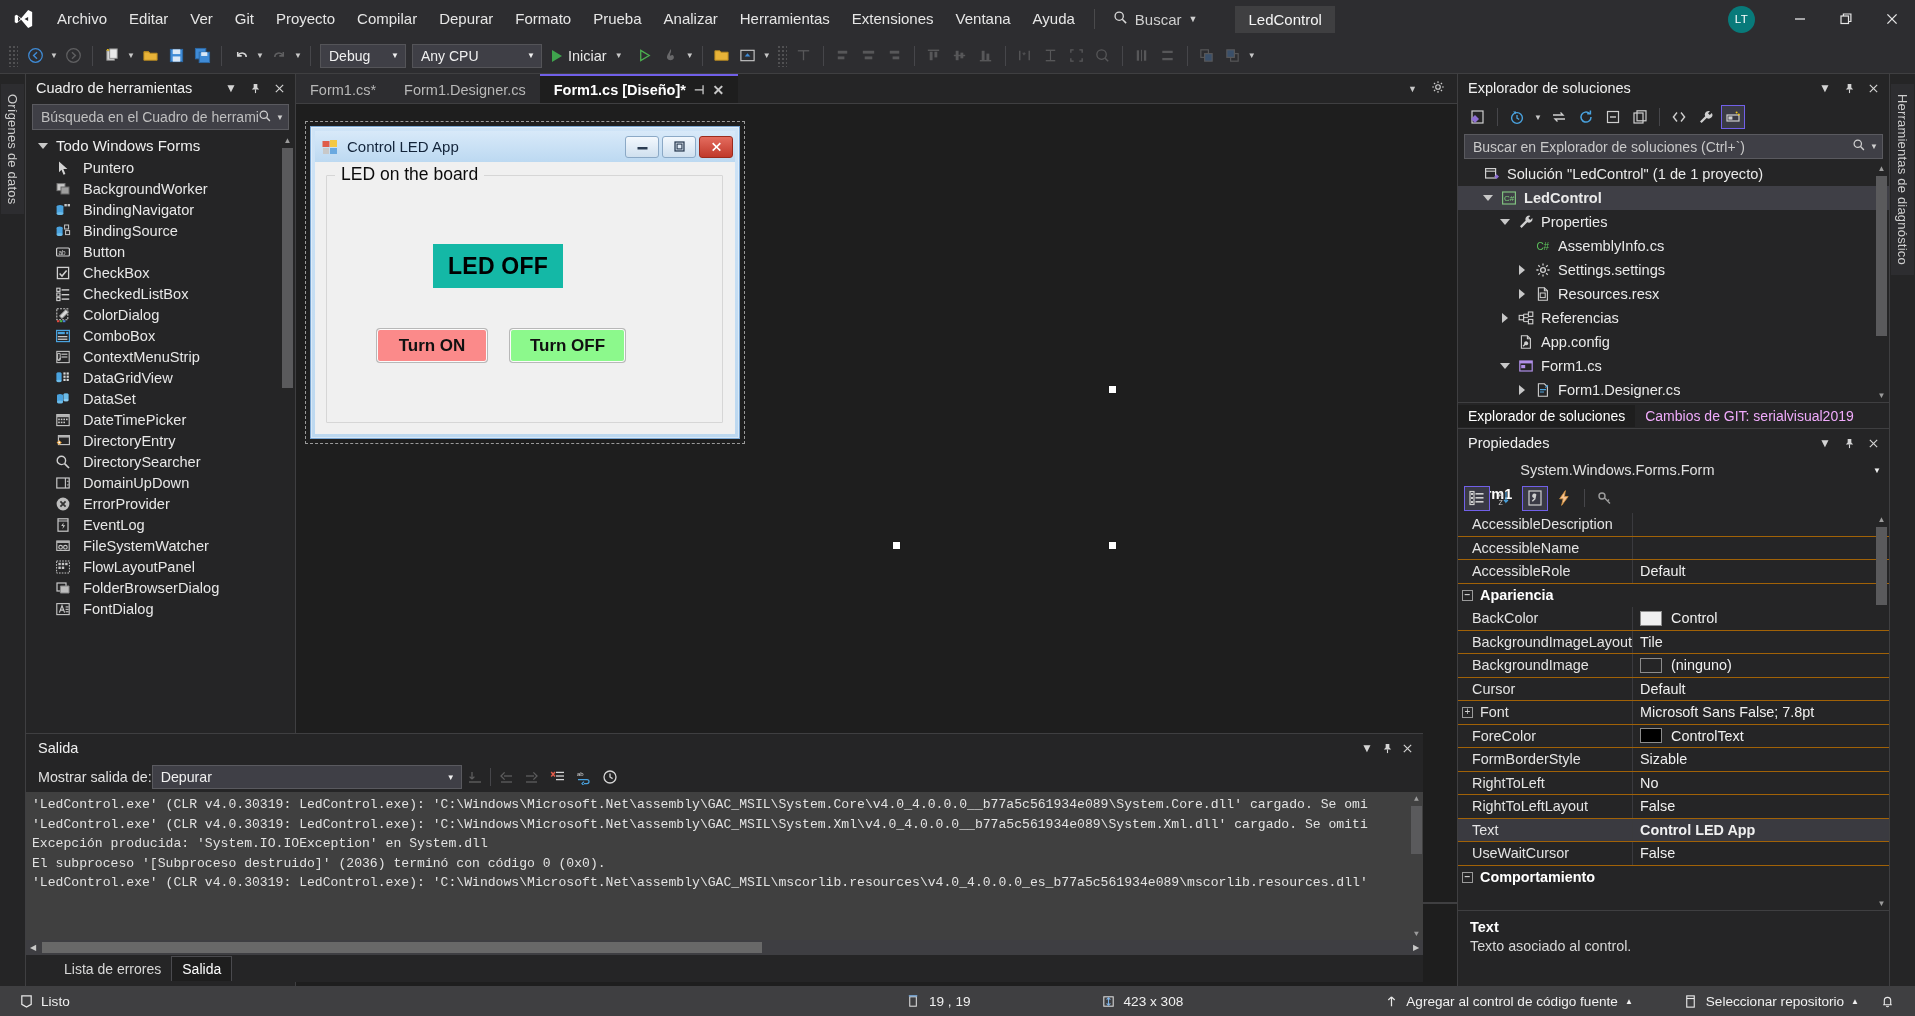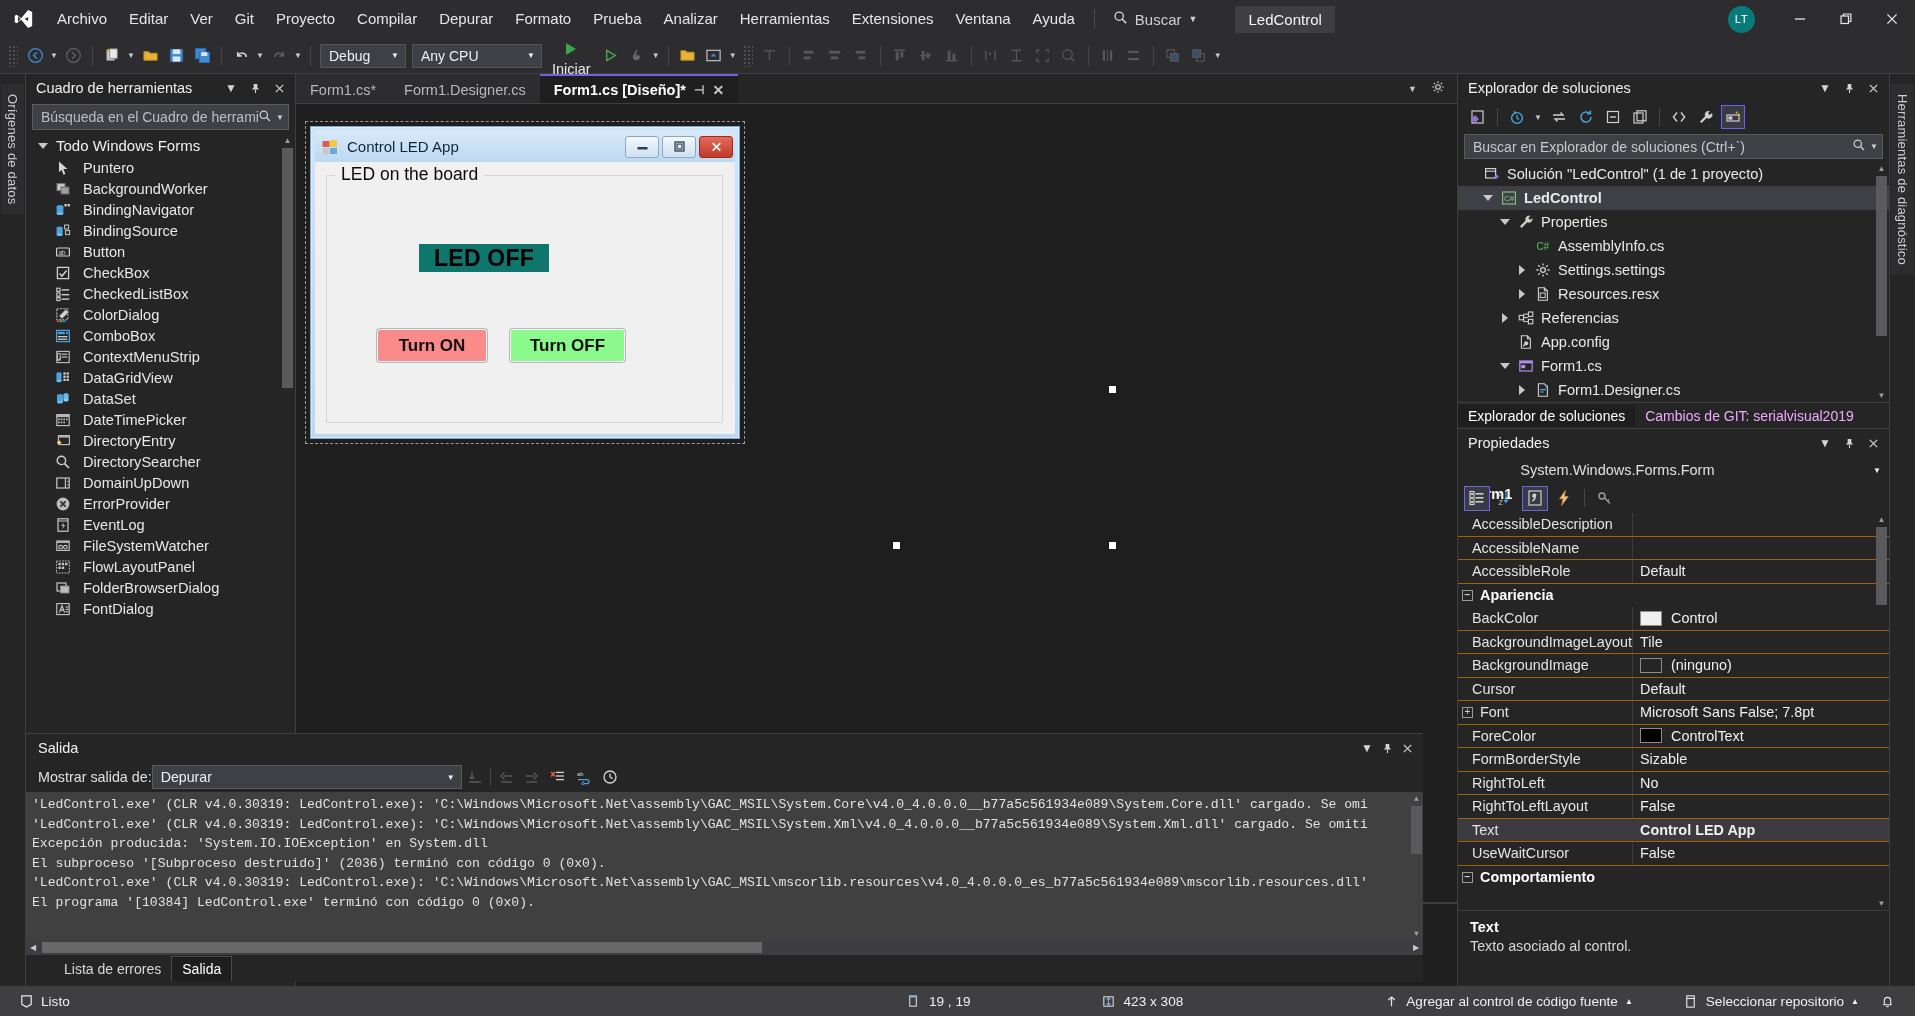--- a/index.html
+++ b/index.html
@@ -57,21 +57,21 @@
   .tbtn svg { width:17px; height:17px; }
   .tbtn.dim { opacity:.38; }
   .tcaret { font-size:8px; color:#c8c8c8; width:12px; text-align:center; }
   .vsep { width:1px; height:20px; background:#46464a; margin:0 6px; }
   .combo {
     height:24px; background:#3f3f46; border:1px solid #545458; display:flex; align-items:center;
     justify-content:space-between; padding:0 6px 0 8px; font-size:14px; color:#f0f0f0; margin:0 3px;
   }
   .combo .cv { white-space:nowrap; overflow:hidden; }
   .combo .ca { font-size:8px; margin-left:8px; }
-  .startbtn { display:flex; align-items:center; gap:6px; padding:0 7px; height:26px; font-size:14.5px; color:#e9e9e9;flex-direction:column; }
+  .startbtn { display:flex; align-items:center; gap:6px; padding:0 7px; height:26px; font-size:14.5px; color:#e9e9e9; }
   .tri-green { width:0;height:0;border-left:10px solid #3fa34d;border-top:6.5px solid transparent;border-bottom:6.5px solid transparent; }
 
   
   .body { flex:1; display:flex; min-height:0; }
 
   .leftrail {
     width: 26px; background:#252526; border-right:1px solid #3f3f41;
     display:flex; flex-direction:column; align-items:center; padding-top:10px;
   }
   .vtab {
@@ -138,22 +138,22 @@
   .wf-client { background:#f0f0f0; height: calc(100% - 31px); padding:0; position:relative; }
   .gbox {
     position:absolute; left:11px; top:13px; right:12px; bottom:11px;
     border:1px solid #d6d6d6; border-radius:1px;
   }
   .gbox-label {
     position:absolute; left:8px; top:-12px; background:#f0f0f0; padding:0 6px;
     font-size:17.5px; color:#0b0b0b; font-family:"Liberation Sans", sans-serif;
   }
   .led-label {
-    position:absolute; left:92px; top:68px; width:130px; height:28px;
-    background:#0f766e; color:#000; font-size:23px; font-weight:bold;
+    position:absolute; left:106px; top:68px; width:130px; height:44px;
+    background:#14b8a6; color:#000; font-size:23px; font-weight:bold;
     display:flex; align-items:center; justify-content:center; letter-spacing:.2px;
   }
   .wf-button {
     position:absolute; height:33px; border:1px solid #fbfbfb; border-radius:3px;
     display:flex; align-items:center; justify-content:center;
     font-size:17px; font-weight:bold; color:#111;
     box-shadow: 0 0 0 1px #b8b8b8;
   }
   .btn-on  { left:50px;  top:153px; width:110px; background:#fb8a8a; }
   .btn-off { left:183px; top:153px; width:115px; background:#8cf98c; }
@@ -1412,21 +1412,20 @@
             </svg>
         </span>
       </div>
       <div class="out-body">
         <div id="out-lines">
             <div class="out-line">'LedControl.exe' (CLR v4.0.30319: LedControl.exe): 'C:\Windows\Microsoft.Net\assembly\GAC_MSIL\System.Core\v4.0_4.0.0.0__b77a5c561934e089\System.Core.dll' cargado. Se omi</div>
             <div class="out-line">'LedControl.exe' (CLR v4.0.30319: LedControl.exe): 'C:\Windows\Microsoft.Net\assembly\GAC_MSIL\System.Xml\v4.0_4.0.0.0__b77a5c561934e089\System.Xml.dll' cargado. Se omiti</div>
             <div class="out-line">Excepción producida: 'System.IO.IOException' en System.dll</div>
             <div class="out-line">El subproceso '[Subproceso destruido]' (2036) terminó con código 0 (0x0).</div>
             <div class="out-line">'LedControl.exe' (CLR v4.0.30319: LedControl.exe): 'C:\Windows\Microsoft.Net\assembly\GAC_MSIL\mscorlib.resources\v4.0_4.0.0.0_es_b77a5c561934e089\mscorlib.resources.dll'</div>
-            <div class="out-line">El programa '[10384] LedControl.exe' terminó con código 0 (0x0).</div>
           </div>
         <div class="tbx-scroll" style="right:1px">
           <div class="tbx-arrow" style="top:0">▲</div>
           <div class="thumb" style="top:14px;height:48px"></div>
           <div class="tbx-arrow" style="bottom:0">▼</div>
         </div>
       </div>
       <div class="out-hscroll">
         <span class="harrow">◀</span>
         <div class="hthumb" style="left:16px; width:720px"></div>

